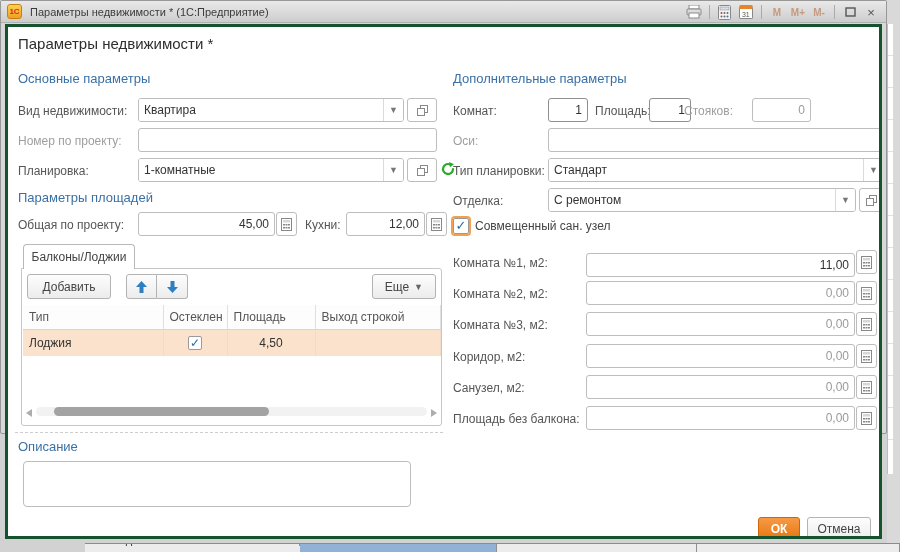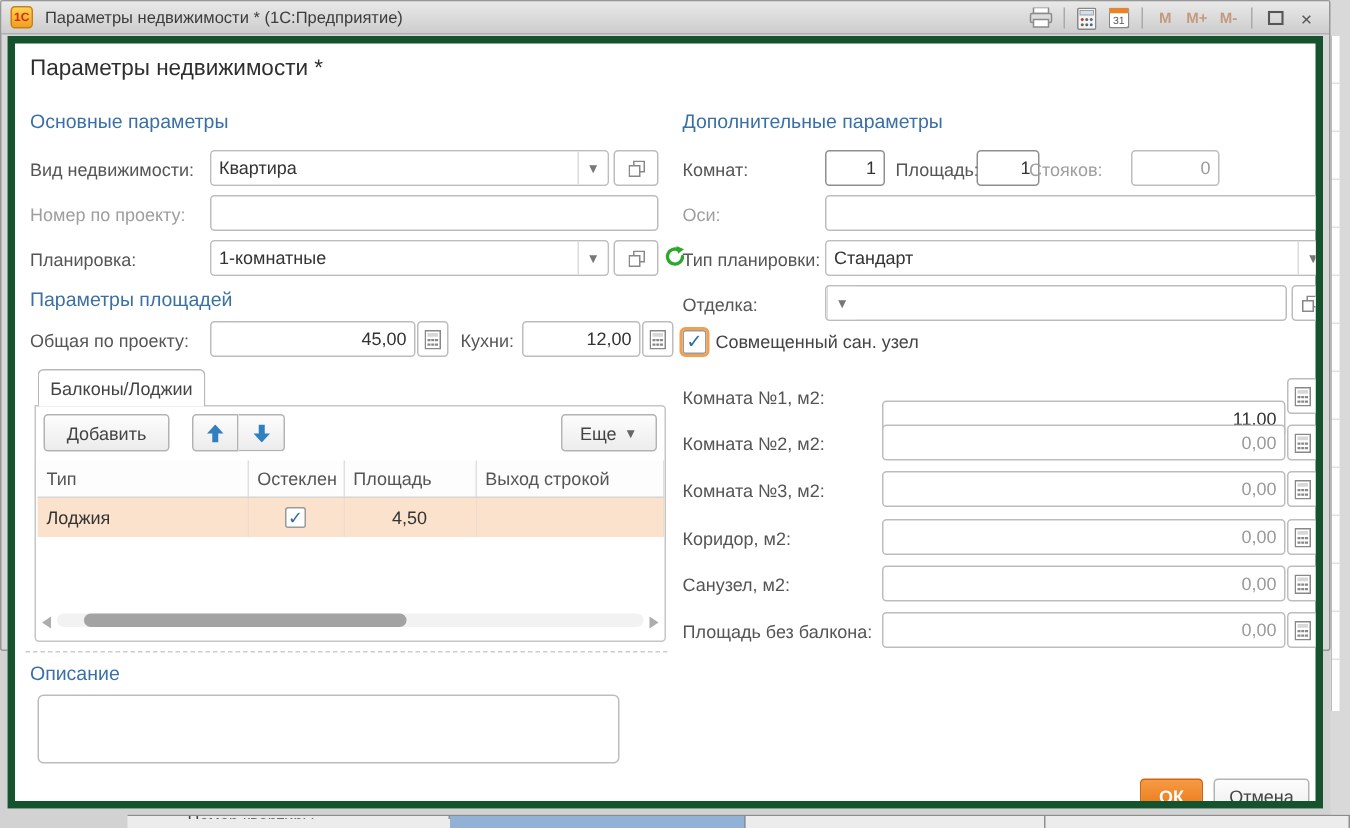--- a/index.html
+++ b/index.html
@@ -20,21 +20,21 @@
   .titlebar { position:absolute; left:0; top:0; right:0; height:22px; background:linear-gradient(#e9e9e9,#cdcdcd); border-bottom:1px solid #b0b0b0; display:flex; align-items:center; }
   .app-badge { width:15px; height:15px; margin-left:6px; border-radius:3px; background:linear-gradient(#ffd24d,#f0a020); border:1px solid #c87f10; color:#d42a10; font-size:8px; font-weight:bold; text-align:center; line-height:13px; }
   .title-text { margin-left:8px; font-size:11px; color:#3c3c3c; }
   .tb-right { position:absolute; right:6px; top:0; height:22px; display:flex; align-items:center; gap:3px; }
   .tb-btn { height:18px; min-width:18px; display:flex; align-items:center; justify-content:center; border-radius:2px; cursor:default; }
   .tb-sep { width:1px; height:14px; background:#aaa; margin:0 3px; }
   .mem { font-size:10px; font-weight:bold; color:#c49a7e; padding:0 2px; }
   .wbtn { font-size:13px; color:#555; padding:0 3px; }
   .cal-ic { width:14px; height:14px; border:1px solid #888; border-radius:2px; background:#fff; font-size:7px; color:#555; text-align:center; line-height:12px; border-top:4px solid #e8832a; }
 
-  .content { position:absolute; left:4px; top:23px; width:877px; height:515px; background:#ffffff; border:5px solid #14532d; overflow:hidden; }
+  .content { position:absolute; left:4px; top:23px; width:877px; height:515px; background:#ffffff; border:3px solid #14532d; overflow:hidden; }
 
   .page-title { position:absolute; left:10px; top:8px; font-size:15px; color:#2e2e2e; }
   .section { position:absolute; font-size:13px; color:#3a70a5; }
 
   .lbl { position:absolute; font-size:12px; color:#555; }
   .lbl.muted { color:#9e9e9e; }
 
   .inp { position:absolute; height:24px; border:1px solid #bdbdbd; border-radius:3px; background:#fff; font-family:"Liberation Sans",sans-serif; font-size:12px; color:#333; padding:0 5px; outline:none; }
   .inp.num { text-align:right; }
   .inp.mutedval { color:#9a9a9a; }
@@ -307,38 +307,39 @@
     <div class="lbl" style="left:445px; top:137px;">Тип планировки:</div>
     <div class="combo" style="left:540px; top:131px; width:336px;">
       <input value="Стандарт" style="">
       <div class="dd">
           <span>▼</span>
         </div>
     </div>
 
     <div class="lbl" style="left:445px; top:167px;">Отделка:</div>
     <div class="combo" style="left:540px; top:161px; width:308px;">
+      <input value="С ремонтом" style="">
       <div class="dd">
           <span>▼</span>
         </div>
     </div>
     <div class="sqbtn" style="left:851px; top:161px; width:25px;">
       <svg width="11" height="11" viewBox="0 0 11 11">
         <rect x="3.5" y="0.5" width="7" height="7" fill="#fff" stroke="#888"></rect>
           <rect x="0.5" y="3.5" width="7" height="7" fill="#fff" stroke="#888"></rect>
       </svg>
     </div>
 
     <div class="chkwrap">
       <div class="chk">✓</div>
       <div class="chklbl">Совмещенный сан. узел</div>
     </div>
 
     <div class="lbl" style="left:445px; top:229px;">Комната №1, м2:</div>
-    <input class="inp num" style="left: 578px; top: 238px; width: 269px;" value="11,00">
+    <input class="inp num" style="left: 578px; top: 226px; width: 269px;" value="11,00">
     <div class="sqbtn" style="left:848px; top:223px; width:21px;">
       <svg width="11" height="13" viewBox="0 0 11 13">
           <rect x="0.5" y="0.5" width="10" height="12" fill="#fff" stroke="#888"></rect>
           <rect x="2" y="2" width="7" height="2.5" fill="#d7d7d7"></rect>
           <rect x="2" y="6" width="2" height="1.5" fill="#888"></rect>
           <rect x="4.5" y="6" width="2" height="1.5" fill="#888"></rect>
           <rect x="7" y="6" width="2" height="1.5" fill="#888"></rect>
           <rect x="2" y="9" width="2" height="1.5" fill="#888"></rect>
           <rect x="4.5" y="9" width="2" height="1.5" fill="#888"></rect>
           <rect x="7" y="9" width="2" height="1.5" fill="#888"></rect>

